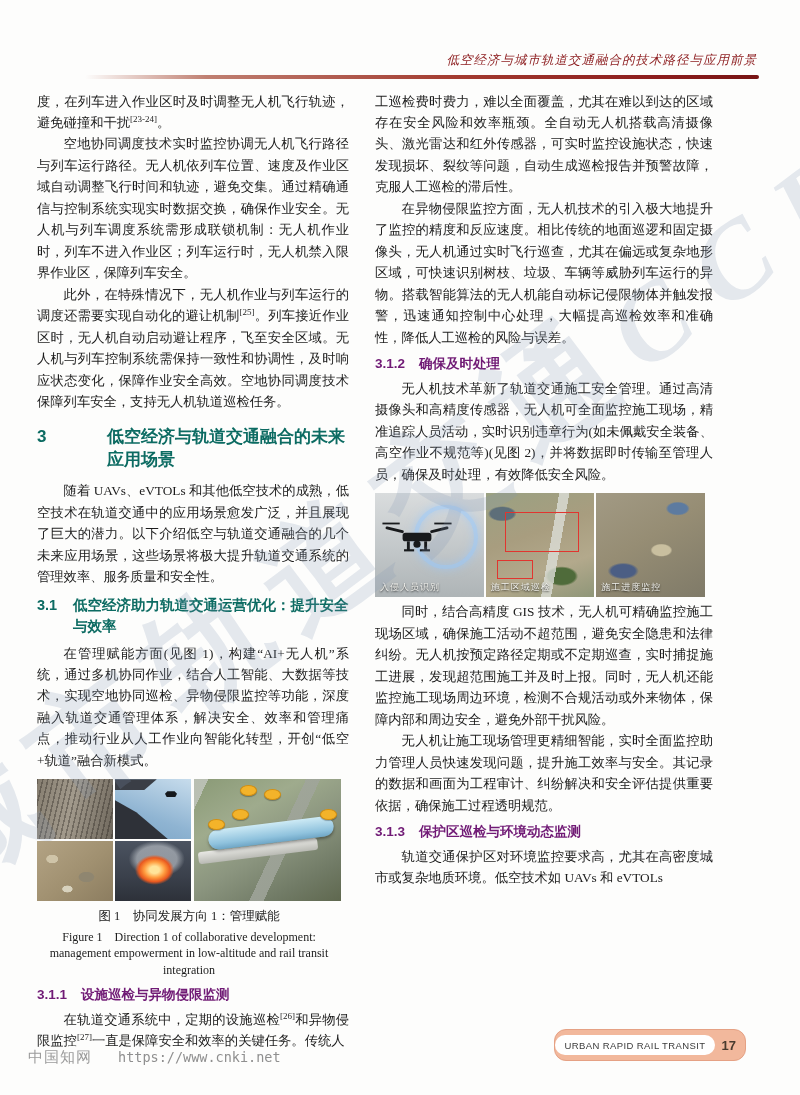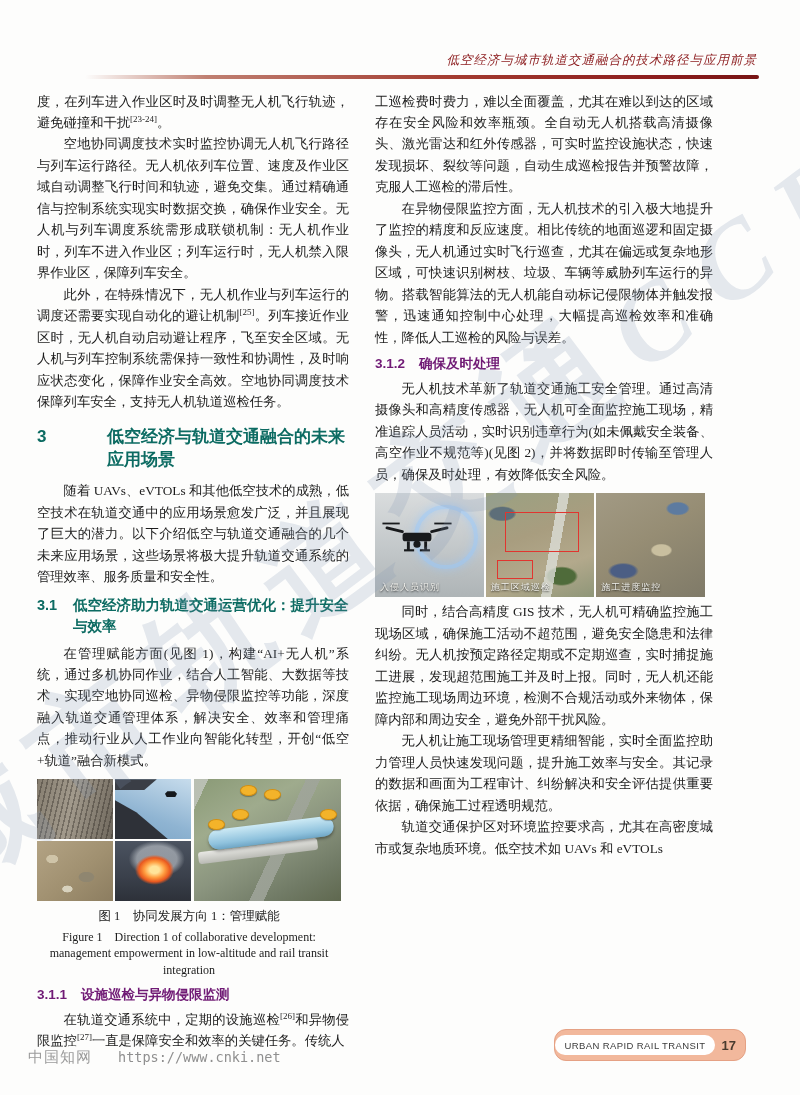--- a/index.html
+++ b/index.html
@@ -281,20 +281,24 @@
           </div>
           <div class="f2tile f2-site2">
             <span class="f2label">施工进度监控</span>
           </div>
         </div>
       </figure>
 
       <p class="para">同时，结合高精度 GIS 技术，无人机可精确监控施工现场区域，确保施工活动不超范围，避免安全隐患和法律纠纷。无人机按预定路径定期或不定期巡查，实时捕捉施工进展，发现超范围施工并及时上报。同时，无人机还能监控施工现场周边环境，检测不合规活动或外来物体，保障内部和周边安全，避免外部干扰风险。</p>
       <p class="para">无人机让施工现场管理更精细智能，实时全面监控助力管理人员快速发现问题，提升施工效率与安全。其记录的数据和画面为工程审计、纠纷解决和安全评估提供重要依据，确保施工过程透明规范。</p>
 
+      <div class="h-subsub">
+        <span class="h-num">3.1.3</span>
+        <span class="h-text">保护区巡检与环境动态监测</span>
+      </div>
       <p class="para">轨道交通保护区对环境监控要求高，尤其在高密度城市或复杂地质环境。低空技术如 UAVs 和 eVTOLs</p>
     </div>
   </div>
 
   <div class="badge">
     <span class="badge-name">URBAN RAPID RAIL TRANSIT</span>
     <span class="badge-page">17</span>
   </div>
 
   <div class="cnki">

